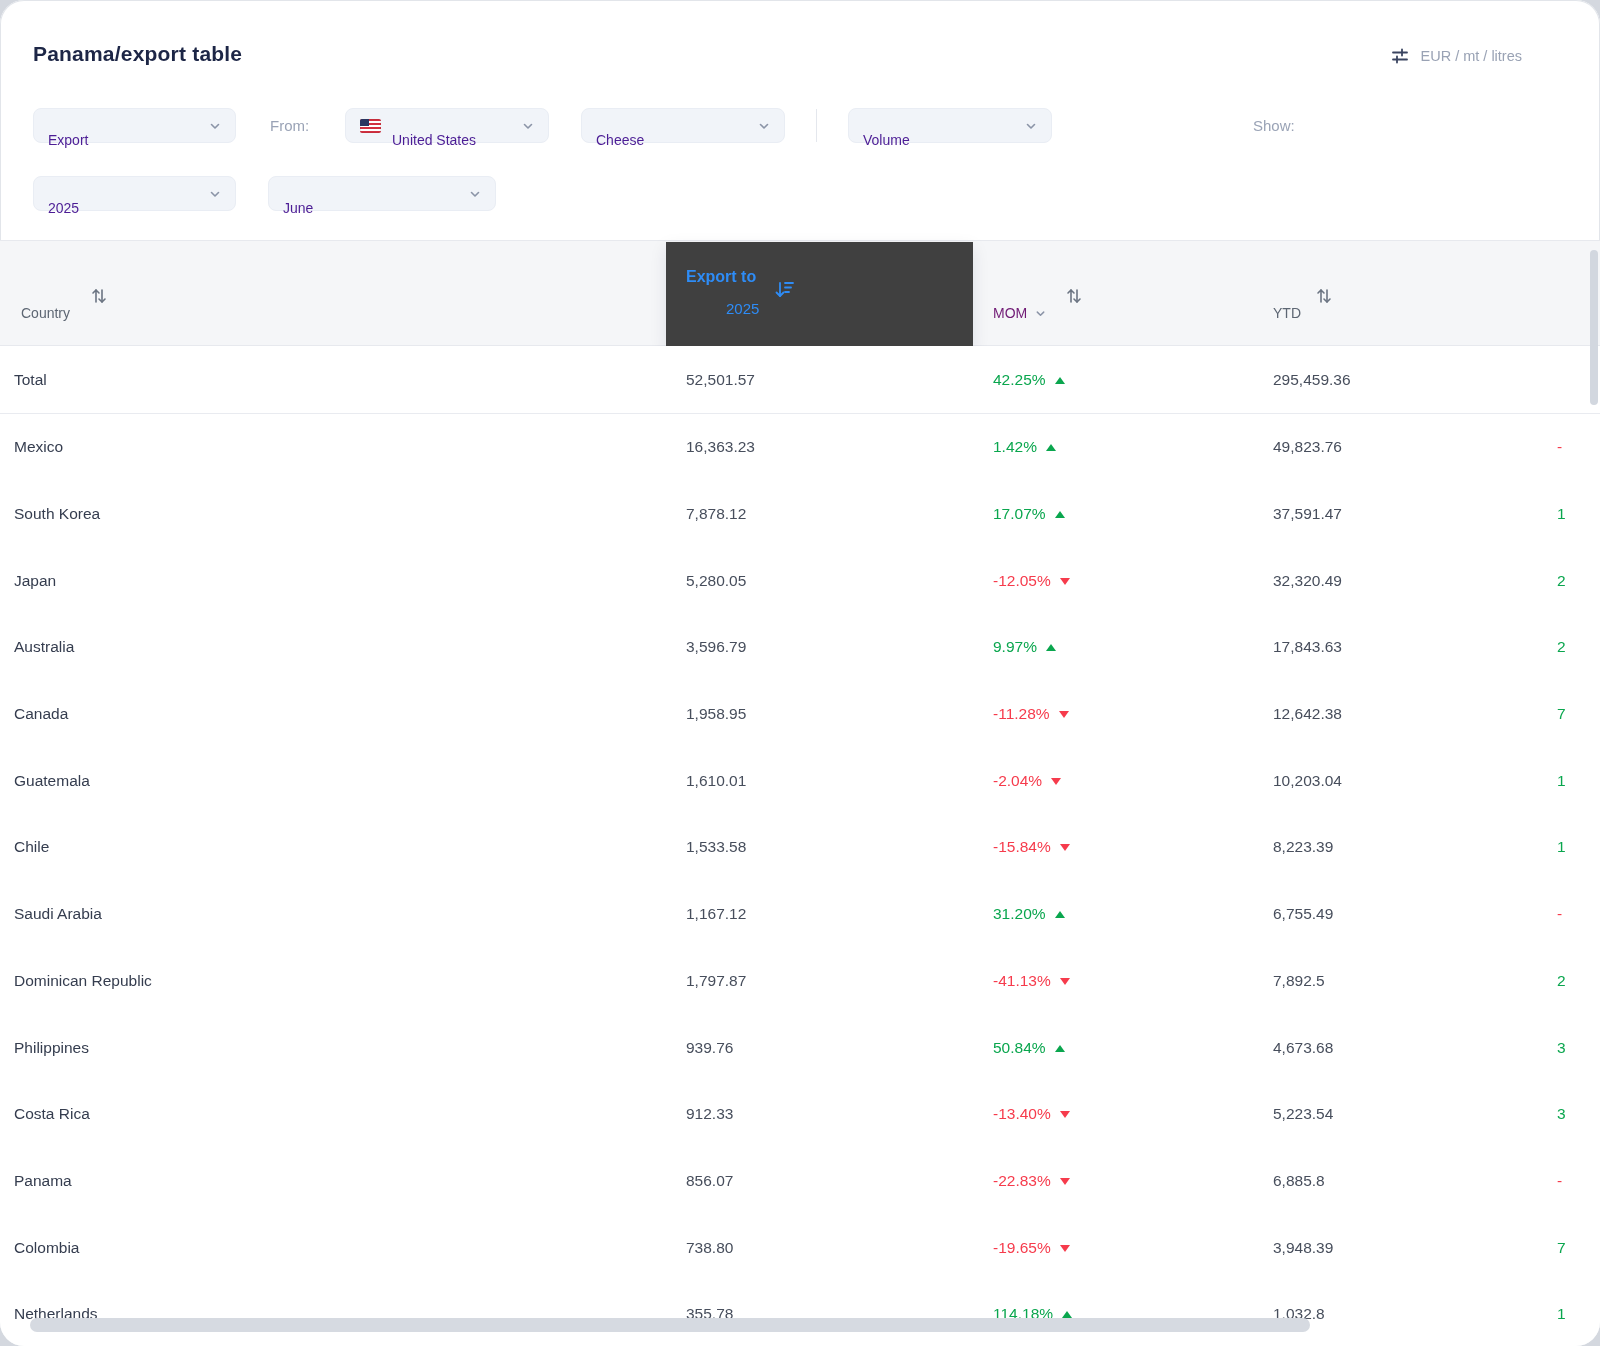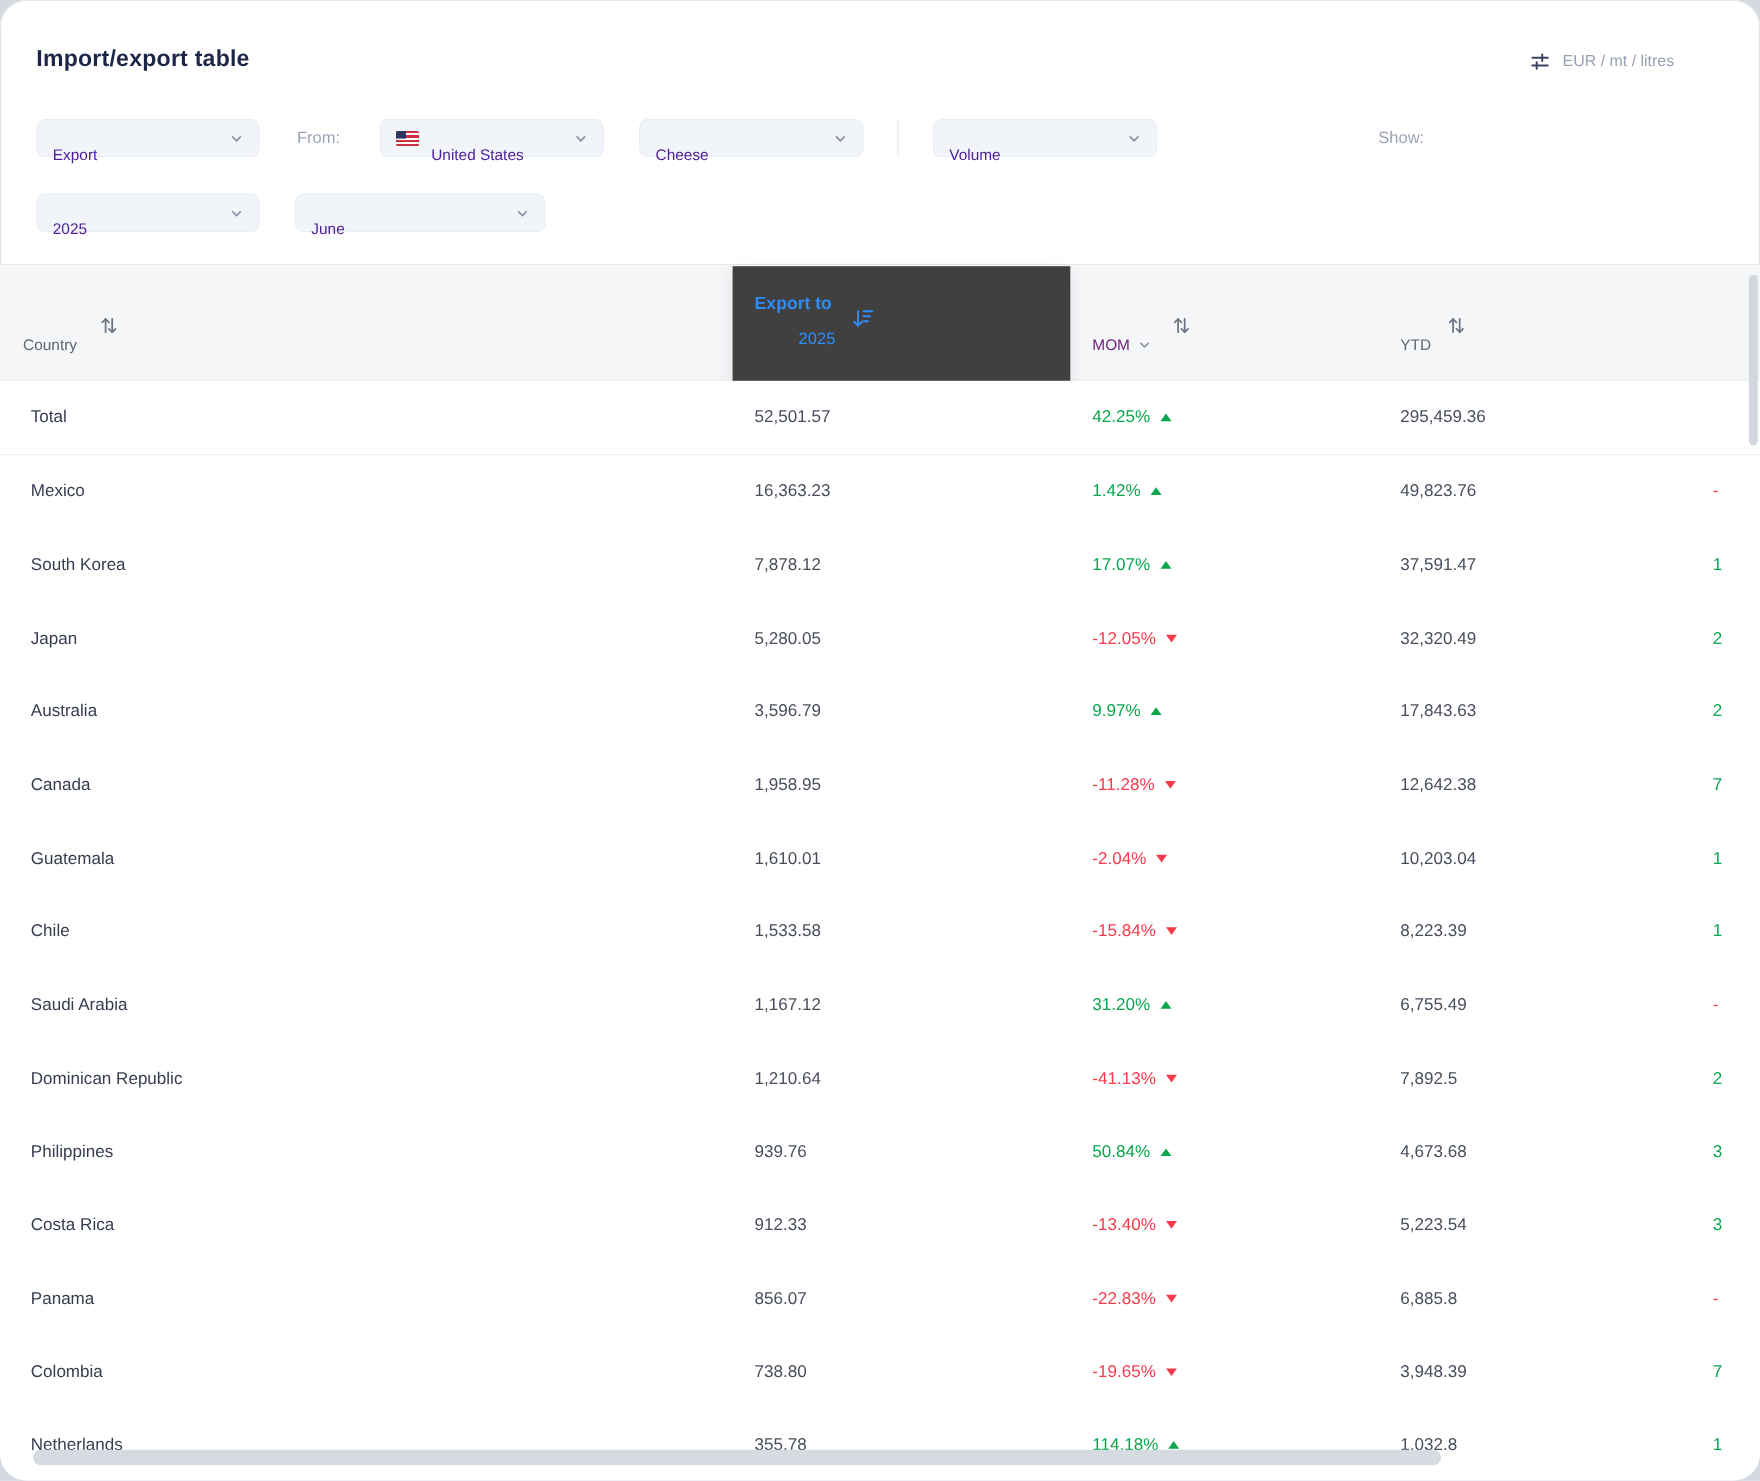--- a/index.html
+++ b/index.html
@@ -37,41 +37,41 @@
   .export-head .l1 { position:absolute; left:20px; top:26px; font-size:16px; font-weight:600; color:#2e8cf6; }
   .export-head .l2 { position:absolute; left:60px; top:58px; font-size:15px; font-weight:500; color:#2e8cf6; }
   .export-head .sd { position:absolute; left:107px; top:36px; }
   .mom-head-wrap { position:absolute; left:993px; bottom:24px; display:flex; align-items:center; gap:8px; }
   .mom-head-wrap .th-label-inline { font-size:14px; color:#701a75; }
   
   .tbody { position:absolute; left:0; top:346px; width:1600px; bottom:0; overflow:hidden; }
   .row { display:flex; height:66.7px; align-items:center; background:#fff; }
   .row.total { height:68px; border-bottom:1px solid #e9ebf0; }
   .cell { flex:0 0 auto; }
-  .c-country { width:666px; padding-left:28px; font-size:15.5px; color:#353d4f; }
+  .c-country { width:666px; padding-left:14px; font-size:15.5px; color:#353d4f; }
   .c-export  { width:307px; padding-left:20px; font-size:15.5px; color:#474e5c; }
   .c-mom     { width:280px; padding-left:20px; font-size:15.5px; }
   .c-ytd     { width:287px; padding-left:20px; font-size:15.5px; color:#474e5c; }
   .c-yoy     { width:60px;  padding-left:17px; font-size:15.5px; overflow:hidden; white-space:nowrap; }
   .up   { color:#0aa64e; }
   .down { color:#f63b4c; }
   .tri { display:inline-block; width:0; height:0; margin-left:9px; vertical-align:1px; }
   .tri.t-up   { border-left:5.5px solid transparent; border-right:5.5px solid transparent; border-bottom:7px solid currentColor; }
   .tri.t-down { border-left:5.5px solid transparent; border-right:5.5px solid transparent; border-top:7px solid currentColor; }
   
   .vscroll { position:absolute; right:2px; top:250px; width:8px; height:155px; border-radius:4px; background:#d2d7df; cursor:pointer; z-index:9; }
   .hscroll { position:absolute; left:30px; top:1318px; width:1280px; height:14px; border-radius:7px; background:#d6dae1; cursor:pointer; z-index:9; }
   svg { display:block; }
 </style>
 </head>
 <body>
 
 <div class="card">
 
-  <div class="page-title">Import/export table</div>
+  <div class="page-title">Panama/export table</div>
 
   <div class="units">
     <span>
       <svg width="20" height="20" viewBox="0 0 20 20" fill="none" stroke="#3a4460" stroke-width="1.8" stroke-linecap="round">
         <line x1="3" y1="6.5" x2="17" y2="6.5"></line>
         <line x1="12" y1="3.5" x2="12" y2="9.5"></line>
         <line x1="3" y1="13.5" x2="17" y2="13.5"></line>
         <line x1="7" y1="10.5" x2="7" y2="16.5"></line>
       </svg>
     </span>
@@ -281,21 +281,21 @@
     <div class="cell c-export"><span>1,167.12</span></div>
     <div class="cell c-mom">
       <span class="up"><span class="mom-num">31.20%</span><i class="tri t-up"></i></span>
     </div>
     <div class="cell c-ytd"><span>6,755.49</span></div>
     <div class="cell c-yoy"><span class="down">-</span></div>
   </div>
 
   <div class="row">
     <div class="cell c-country"><span>Dominican Republic</span></div>
-    <div class="cell c-export"><span>1,210.64</span></div>
+    <div class="cell c-export"><span>1,797.87</span></div>
     <div class="cell c-mom">
       <span class="down"><span class="mom-num">-41.13%</span><i class="tri t-down"></i></span>
     </div>
     <div class="cell c-ytd"><span>7,892.5</span></div>
     <div class="cell c-yoy"><span class="up">2</span></div>
   </div>
 
   <div class="row">
     <div class="cell c-country"><span>Philippines</span></div>
     <div class="cell c-export"><span>939.76</span></div>

